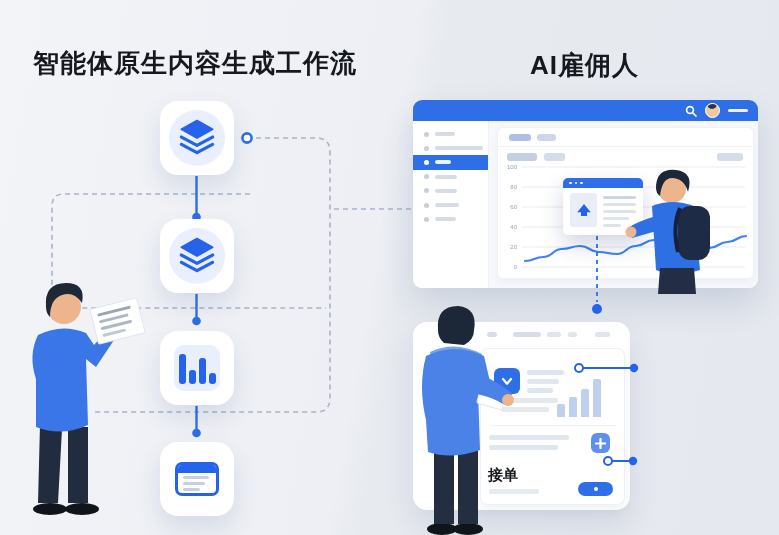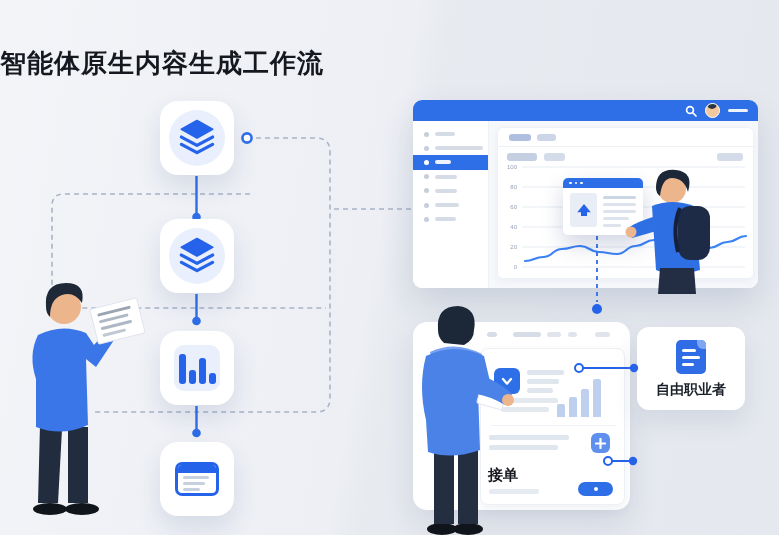--- a/index.html
+++ b/index.html
@@ -1,21 +1,21 @@
 <!DOCTYPE html>
 <html><head>
 <meta charset="utf-8">
 <style>
   *{margin:0;padding:0;box-sizing:border-box}
   html,body{width:779px;height:535px}
   body{font-family:"Liberation Sans","DejaVu Sans",sans-serif;overflow:hidden;background:#eef0f4}
   .stage{position:relative;width:779px;height:535px;
          background:linear-gradient(100deg,#f2f4f8 0%,#edeff4 48%,#e7eaef 52%,#e5e8ee 100%)}
   .abs{position:absolute}
-  .panel-title{font-weight:800;color:#15181e;font-size:26px;letter-spacing:1px;text-align:left;white-space:nowrap}
+  .panel-title{font-weight:800;color:#15181e;font-size:26px;letter-spacing:1px;text-align:center;white-space:nowrap}
   
   .wf-card{width:74px;height:74px;background:#fff;border-radius:18px;
            box-shadow:0 12px 26px rgba(35,60,120,.12);display:flex;align-items:center;justify-content:center;z-index:2}
   .wf-halo{width:56px;height:56px;border-radius:50%;background:#e9effc;display:flex;align-items:center;justify-content:center}
   .icon-tile{width:46px;height:46px;border-radius:10px;background:#e9effb;display:flex;align-items:flex-end;justify-content:center;gap:3px;padding:7px 6px}
   .icon-bar{width:7px;background:#2563eb;border-radius:3px;display:inline-block}
   .doc-icon{width:44px;height:34px;border:3px solid #2563eb;border-radius:7px;background:#fff;overflow:hidden}
   .doc-icon .dh{height:8px;background:#2563eb}
   .doc-icon .dl{height:3px;background:#c7d0df;border-radius:2px;margin:3px 5px 0 5px}
   
@@ -145,20 +145,21 @@
     <circle cx="102" cy="57" r="5.5" fill="#ecb58c"></circle>
     <g transform="rotate(-14 108 48)">
       <rect x="84" y="28" width="48" height="36" rx="2" fill="#ffffff" stroke="#e1e5ec"></rect>
       <rect x="90" y="34" width="34" height="3" rx="1.5" fill="#9aa4b2"></rect>
       <rect x="90" y="41" width="30" height="3" rx="1.5" fill="#aeb7c4"></rect>
       <rect x="90" y="48" width="32" height="3" rx="1.5" fill="#aeb7c4"></rect>
       <rect x="90" y="55" width="24" height="3" rx="1.5" fill="#c0c8d3"></rect>
     </g>
   </svg>
 
+  <div class="abs panel-title" style="left:390px;top:48px;width:389px;z-index:1">AI雇佣人</div>
 
   <div class="abs browser">
     <div class="topbar">
       <svg width="12" height="12" viewBox="0 0 12 12">
         <circle cx="5" cy="5" r="3.4" fill="none" stroke="#fff" stroke-width="1.7"></circle>
         <line x1="7.8" y1="7.8" x2="11" y2="11" stroke="#fff" stroke-width="1.7" stroke-linecap="round"></line>
       </svg>
       <div class="avatar"></div>
       <div class="menu-dash"></div>
     </div>
@@ -306,28 +307,20 @@
     <path d="M38 32 Q36 8 58 8 Q78 10 74 32 Q74 42 64 47 L44 45 Q38 40 38 32 Z" fill="#1c2737"></path>
     <path d="M30 54 Q55 42 82 56 L78 72 Q55 58 34 70 Z" fill="#7aa3f2"></path>
     <path d="M26 58 Q55 44 84 58 L92 92 84 98 78 92 L80 152 Q52 162 28 154 L26 122 Q18 88 26 58 Z" fill="#4b82e8"></path>
     <g transform="rotate(16 92 102)">
       <rect x="78" y="92" width="26" height="17" rx="2" fill="#fff" stroke="#e3e7ee"></rect>
     </g>
     <path d="M78 76 Q100 84 112 96 L105 107 Q90 98 76 96 Z" fill="#4b82e8"></path>
     <circle cx="108" cy="102" r="6" fill="#ecb58c"></circle>
   </svg>
 
-  <div class="abs info-card" style="top:327px;height:83px">
-    <div class="fdoc" style="margin-top:13px">
-      <span class="wl" style="top:9px;width:14px"></span>
-      <span class="wl" style="top:16px;width:18px"></span>
-      <span class="wl" style="top:23px;width:12px"></span>
-    </div>
-    <div class="info-label" style="margin-top:7px">自由职业者</div>
-  </div>
 
 
   <svg class="abs" style="left:0;top:0;z-index:8" width="779" height="535" viewBox="0 0 779 535">
     <line x1="583" y1="368" x2="632" y2="368" stroke="#2563eb" stroke-width="2"></line>
     <circle cx="579" cy="368" r="4" fill="#fff" stroke="#2563eb" stroke-width="2"></circle>
     <circle cx="634" cy="368" r="4.2" fill="#2563eb"></circle>
     <line x1="612" y1="461" x2="631" y2="461" stroke="#2563eb" stroke-width="2"></line>
     <circle cx="608" cy="461" r="4" fill="#fff" stroke="#2563eb" stroke-width="2"></circle>
     <circle cx="633" cy="461" r="4.2" fill="#2563eb"></circle>
   </svg>

